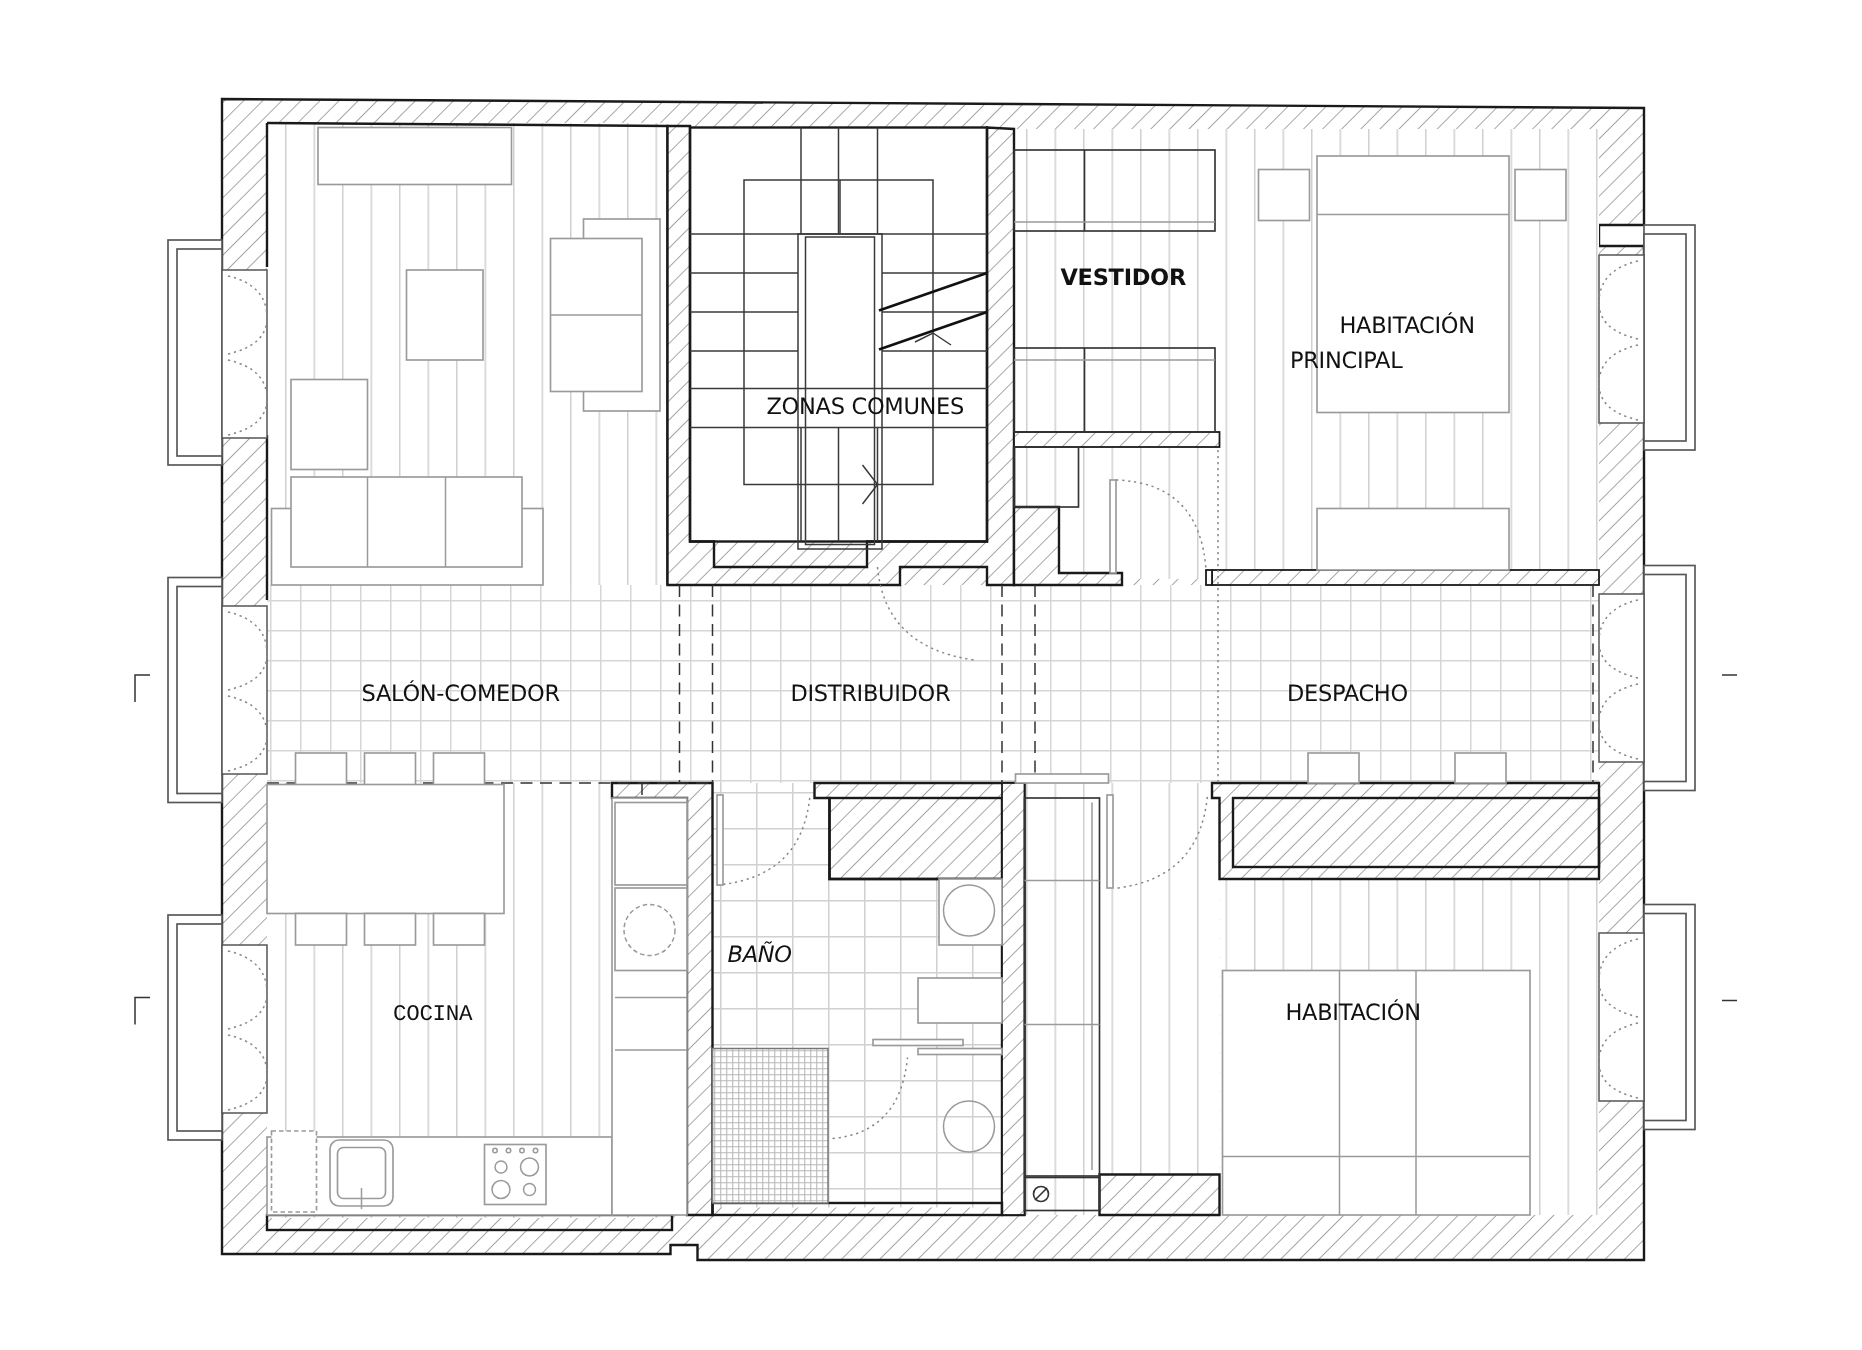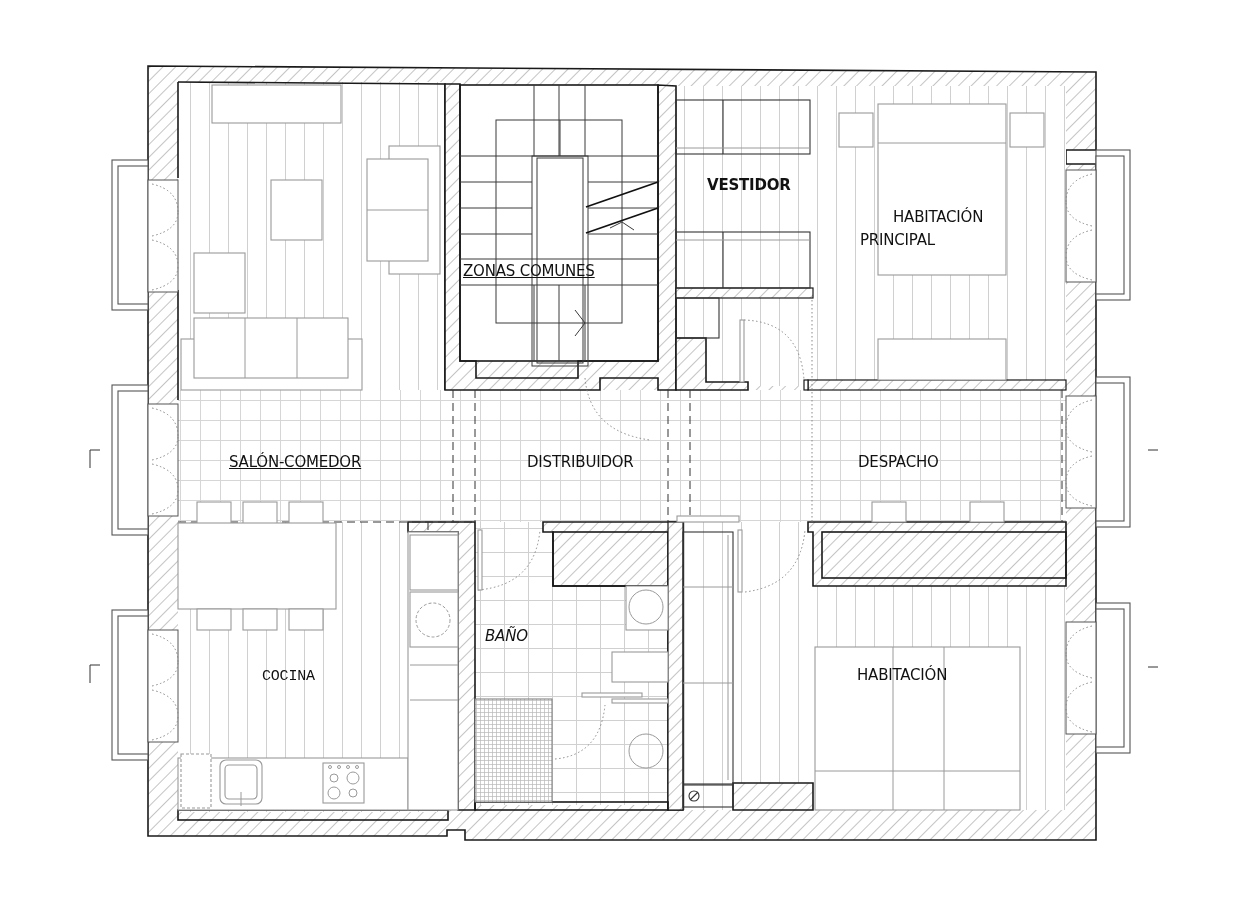--- a/index.html
+++ b/index.html
@@ -270,22 +270,22 @@
   </g>
 
   <g>
     <path d="M100,450 L90,450 L90,468" fill="none" stroke="#333" stroke-width="1"></path>
     <path d="M100,665 L90,665 L90,683" fill="none" stroke="#333" stroke-width="1"></path>
     <line x1="1148" y1="450" x2="1158" y2="450" stroke="#333" stroke-width="1"></line>
     <line x1="1148" y1="667" x2="1158" y2="667" stroke="#333" stroke-width="1"></line>
   </g>
 </svg>
 
-<div class="room-label" style="left:229px; top:452px;text-decoration:underline;">SALÓN-COMEDOR</div>
-<div class="room-label" style="left:463px; top:261px;text-decoration:underline;">ZONAS COMUNES</div>
+<div class="room-label" style="left:241px; top:452px;">SALÓN-COMEDOR</div>
+<div class="room-label" style="left:511px; top:261px;">ZONAS COMUNES</div>
 <div class="room-label" style="left:707px; top:175px;font-weight:bold;">VESTIDOR</div>
 <div class="room-label" style="left:893px; top:207px;">HABITACIÓN</div>
 <div class="room-label" style="left:860px; top:230px;">PRINCIPAL</div>
 <div class="room-label" style="left:527px; top:452px;">DISTRIBUIDOR</div>
 <div class="room-label" style="left:858px; top:452px;text-align:center;">DESPACHO</div>
 <div class="room-label" style="left:485px; top:626px;font-style:italic;">BAÑO</div>
 <div class="room-label" style="left:262px; top:666px;font-family:Liberation Mono, monospace;">COCINA</div>
 <div class="room-label" style="left:857px; top:665px;">HABITACIÓN</div>
 
 </body></html>

